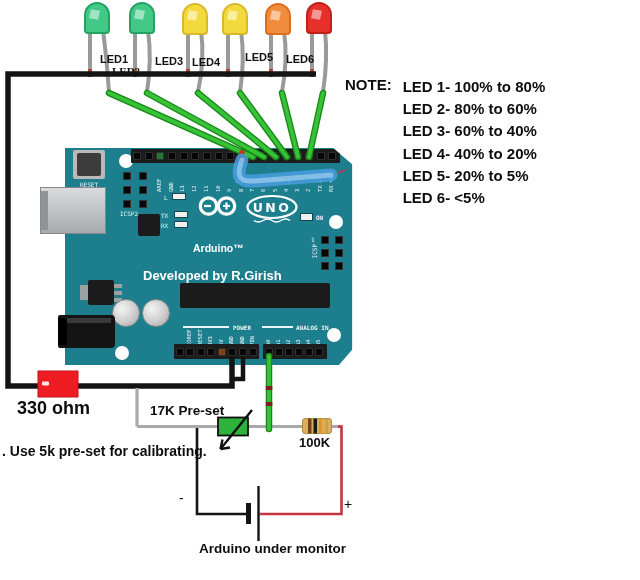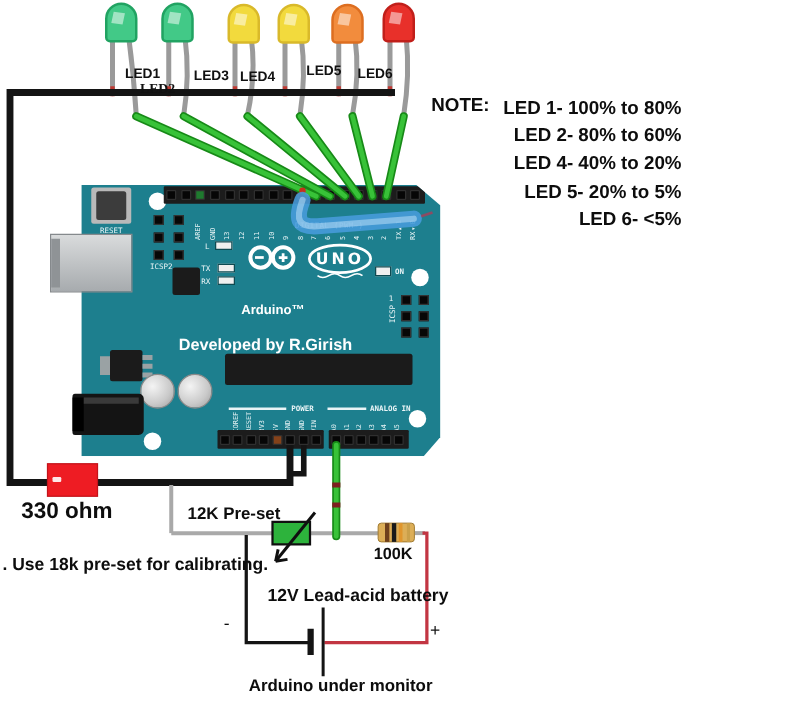--- a/index.html
+++ b/index.html
@@ -41,21 +41,21 @@
   
   .led{position:absolute;width:26px;height:32px;border-radius:13px 13px 4px 4px;box-sizing:border-box;z-index:3;}
   .led .hl{position:absolute;left:4px;top:6px;width:9px;height:9px;background:rgba(255,255,255,.5);transform:skew(-12deg,8deg);}
   .led-green {background:#42c987;border:2px solid #21a362;}
   .led-yellow{background:#f2da3d;border:2px solid #d9b92a;}
   .led-orange{background:#f28c3d;border:2px solid #dd6e20;}
   .led-red   {background:#e8302a;border:2px solid #c11f1a;}
   .ledlabel{position:absolute;font:600 11px "Liberation Sans",sans-serif;color:#111;z-index:3;white-space:nowrap;}
   
   .note{position:absolute;left:345px;top:76px;display:flex;gap:11px;z-index:3;
-        font:bold 15px "Liberation Sans",sans-serif;color:#0d0d0d;text-align:right;}
+        font:bold 15px "Liberation Sans",sans-serif;color:#0d0d0d;}
   .note .lines{display:flex;flex-direction:column;}
   .note .lines span{line-height:22.2px;white-space:nowrap;}
   .anno{position:absolute;font:bold 14px "Liberation Sans",sans-serif;color:#0d0d0d;z-index:3;white-space:nowrap;}
   svg.overlay{position:absolute;left:0;top:0;z-index:2;pointer-events:none;}
   .wtxt{position:absolute;color:#fff;white-space:nowrap;margin-top:25px;}
 </style>
 </head>
 <body>
 
 <div id="canvas">
@@ -346,27 +346,27 @@
   <span class="ledlabel" style="left:155px;top:55px;">LED3</span>
   <span class="ledlabel" style="left:192px;top:56px;">LED4</span>
   <span class="ledlabel" style="left:245px;top:51px;">LED5</span>
   <span class="ledlabel" style="left:286px;top:53px;">LED6</span>
 
   <div class="note">
     <span>NOTE:</span>
     <div class="lines">
       <span>LED 1- 100% to 80%</span>
       <span>LED 2- 80% to 60%</span>
+      <span>LED 3- 60% to 40%</span>
       <span>LED 4- 40% to 20%</span>
       <span>LED 5- 20% to 5%</span>
       <span>LED 6- &lt;5%</span>
     </div>
   </div>
 
   <span class="anno" style="left:17px;top:398px;font-size:18px;">330 ohm</span>
-  <span class="anno" style="left:150px;top:403px;font-size:13.5px;">12K Pre-set</span>
+  <span class="anno" style="left:150px;top:403px;font-size:13.5px;">17K Pre-set</span>
   <span class="anno" style="left:299px;top:435px;font-size:13px;">100K</span>
-  <span class="anno" style="left:2px;top:443px;">. Use 18k pre-set for calibrating.</span>
-  <span class="anno" style="left:214px;top:468px;">12V Lead-acid battery</span>
+  <span class="anno" style="left:2px;top:443px;">. Use 5k pre-set for calibrating.</span>
   <span class="anno" style="left:179px;top:490px;font-weight:normal;">-</span>
   <span class="anno" style="left:344px;top:496px;font-weight:normal;">+</span>
   <span class="anno" style="left:199px;top:541px;font-size:13.5px;">Arduino under monitor</span>
 </div>
 
 </body></html>

